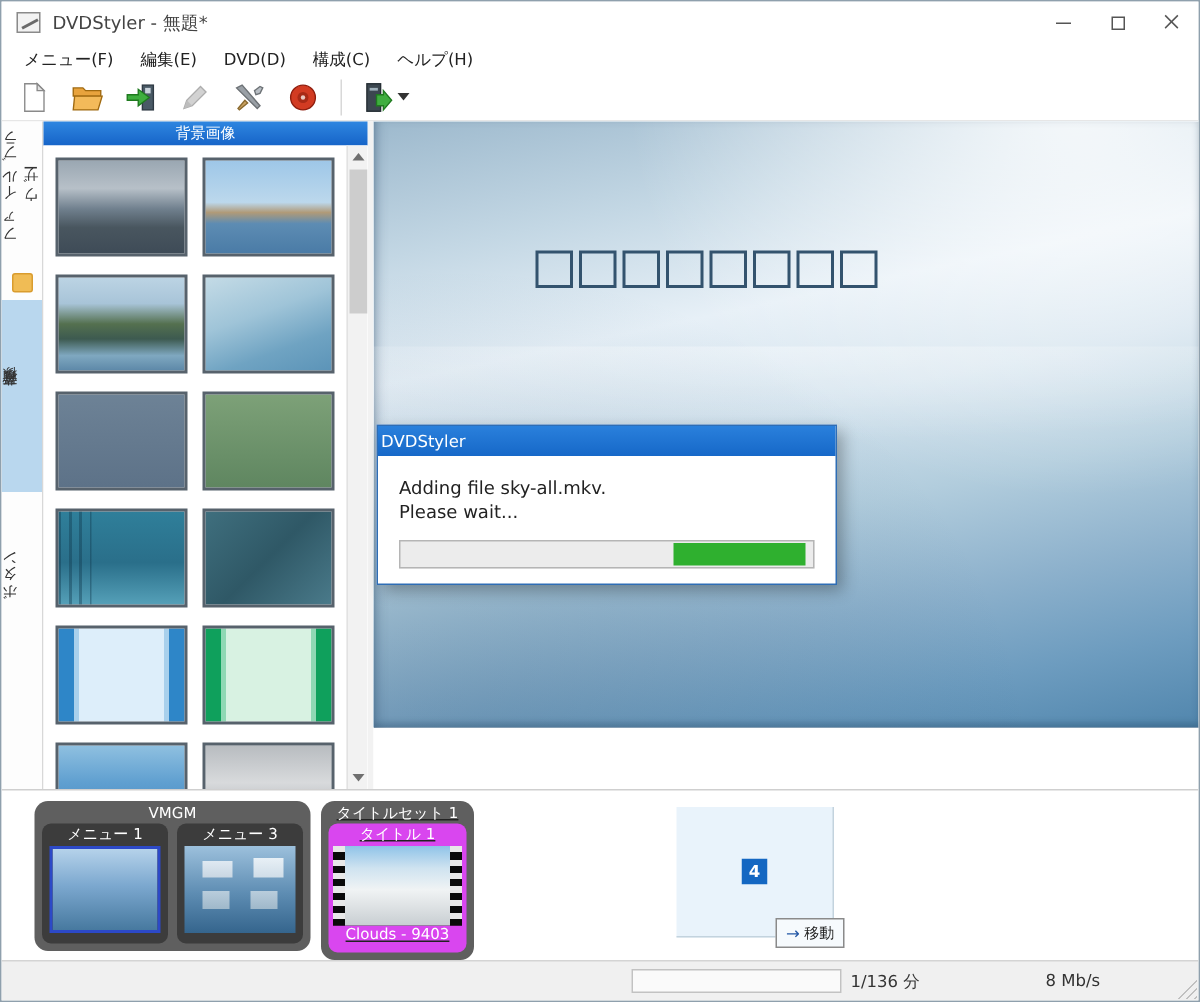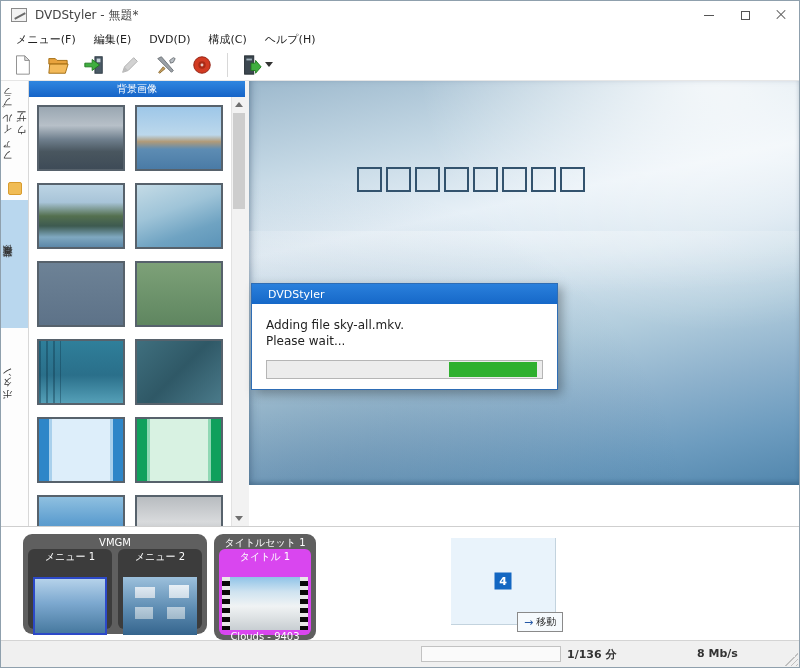--- a/index.html
+++ b/index.html
@@ -68,32 +68,32 @@
       linear-gradient(168deg,#9db9cd 0%,#c3d7e4 18%,#e7f0f7 34%,#d2e2ed 48%,#b2cddd 62%,#8db1cc 76%,#6d9cbf 88%,#5186ad 100%);
     box-shadow:inset 6px 0 8px -4px rgba(40,70,100,.35), inset 0 -3px 4px rgba(20,50,80,.25);
   }
   .menu-wave { position:absolute; left:0; right:0; top:150px; height:120px;
     background:radial-gradient(120% 90px at 50% 0%, rgba(255,255,255,.35), rgba(255,255,255,0) 70%); }
   .placeholder-squares { position:absolute; left:108px; top:86px; display:flex; gap:4px; }
   .ph-sq { width:25px; height:25px; border:2px solid #33536e; }
 
   
   .dialog { position:absolute; left:250px; top:282px; width:307px; height:107px; background:#fff; border:1px solid #2e6db5; box-shadow:4px 4px 10px rgba(0,0,0,.3); z-index:5; }
-  .dialog-titlebar { height:20px; background:linear-gradient(180deg,#2a80dc,#1668c8); color:#fff; font-size:11px; display:flex; align-items:center; padding-left:16px; }
+  .dialog-titlebar { height:20px; background:linear-gradient(180deg,#2a80dc,#1668c8); color:#fff; font-size:11px; display:flex; align-items:center; padding-left:2px; }
   .dialog-body { padding:13px 14px 0 14px; font-size:12px; color:#222; line-height:16px; }
   .dlg-progress { position:relative; margin-top:11px; height:19px; background:#ececec; border:1px solid #b5b5b5; }
   .dlg-progress-fill { position:absolute; top:1px; bottom:1px; background:linear-gradient(180deg,#3ecb3e,#1ea01e); }
 
   
   .bottompanel { height:114px; flex:0 0 auto; position:relative; background:#fff; border-top:1px solid #cfcfcf; }
   .dvd-group { position:absolute; top:7px; background:#5f5f5f; border-radius:9px; padding:2px 5px 5px 5px; }
   .group-label { color:#fff; font-size:10px; text-align:center; height:13px; line-height:13px; }
   .group-row { display:flex; gap:6px; }
   .menu-thumb { width:84px; height:80px; background:#3c3c3c; border-radius:6px; padding:1px 2px 2px 2px; }
-  .menu-thumb-label { color:#fff; font-size:10px; text-align:center; height:27px; line-height:14px; }
+  .menu-thumb-label { color:#fff; font-size:10px; text-align:center; height:14px; line-height:14px; }
   .menu-screen { width:74px; height:58px; margin:0 auto; background:linear-gradient(180deg,#b5d2ea 0%,#7ca8cf 45%,#47799f 100%); }
   .menu-screen.selected { border:2px solid #2c49c8; }
   .menu-screen.menu2 { background:
       linear-gradient(#dfe9f2,#c8d6e2) 12px 10px/20px 11px no-repeat,
       linear-gradient(#e8f0f6,#cfdde8) 46px 8px/20px 13px no-repeat,
       linear-gradient(#b9cddc,#9fb8ca) 12px 30px/18px 12px no-repeat,
       linear-gradient(#b9cddc,#9fb8ca) 44px 30px/18px 12px no-repeat,
       linear-gradient(180deg,#9cc0dc 0%,#5d8cb2 55%,#35658d 100%); }
   .title-thumb { width:92px; height:86px; background:#d946ef; border-radius:6px; padding:1px 3px 2px 3px; }
   .film-strip { display:flex; height:53px; background:#000; }
@@ -104,21 +104,21 @@
       radial-gradient(circle at 35% 18%, rgba(255,255,255,.85), rgba(255,255,255,0) 40%),
       linear-gradient(195deg,#7fc0ea 0%,#3e86c8 38%,#9ab8cc 55%,#c0a98a 72%,#4c77a0 88%,#2f5f8a 100%); }
   .film-caption { color:#fff; font-size:10px; text-align:center; height:14px; line-height:14px; }
 
   .drag-ghost { position:absolute; left:450px; top:11px; width:105px; height:87px; background:#e9f3fb; border-right:1px solid #c3d3de; border-bottom:1px solid #c3d3de; }
   .drag-badge { position:absolute; left:50%; top:50%; transform:translate(-50%,-50%); width:17px; height:17px; background:#1467c2; color:#fff; font-size:11px; font-weight:bold; display:flex; align-items:center; justify-content:center; }
   .drag-tooltip { position:absolute; left:516px; top:85px; height:20px; padding:0 6px; background:#f6fafd; border:1px solid #8a8a8a; display:flex; align-items:center; gap:3px; font-size:10px; color:#1d1d1d; }
   .drag-tooltip .arrow { color:#2458a6; font-size:11px; }
 
   
-  .statusbar { height:27px; flex:0 0 auto; position:relative; background:#f0f0f0; border-top:1px solid #d4d4d4; font-size:11px; color:#333;font-weight:bold; }
+  .statusbar { height:27px; flex:0 0 auto; position:relative; background:#f0f0f0; border-top:1px solid #d4d4d4; font-size:11px; color:#333; }
   .sb-gauge { position:absolute; left:420px; top:5px; width:140px; height:16px; background:#fafafa; border:1px solid #c2c2c2; }
   .sb-minutes { position:absolute; left:566px; top:6px; }
   .sb-bitrate { position:absolute; left:696px; top:6px; }
   .sb-grip { position:absolute; right:1px; bottom:1px; width:13px; height:13px;
     background:linear-gradient(135deg, transparent 50%, #c0c0c0 50% 55%, transparent 55% 70%, #c0c0c0 70% 75%, transparent 75% 90%, #c0c0c0 90% 95%, transparent 95%); }
 </style>
 </head>
 <body>
 
 <div class="window">
@@ -270,27 +270,27 @@
   <div class="bottompanel">
 
     <div class="dvd-group" style="left:22px;">
       <div class="group-label">VMGM</div>
       <div class="group-row">
         <div class="menu-thumb">
           <div class="menu-thumb-label">メニュー 1</div>
           <div class="menu-screen selected"></div>
         </div>
         <div class="menu-thumb">
-          <div class="menu-thumb-label">メニュー 2</div>
+          <div class="menu-thumb-label">メニュー 3</div>
           <div class="menu-screen menu2"></div>
         </div>
       </div>
     </div>
 
-    <div class="dvd-group" style="left:213px;">
+    <div class="dvd-group" style="left:213px;text-decoration:underline;">
       <div class="group-label">タイトルセット 1</div>
       <div class="group-row">
         <div class="title-thumb">
           <div class="menu-thumb-label">タイトル 1</div>
           <div class="film-strip">
             <span class="perf"></span>
             <span class="film-img clouds"></span>
             <span class="perf"></span>
           </div>
           <div class="film-caption">Clouds - 9403</div>

